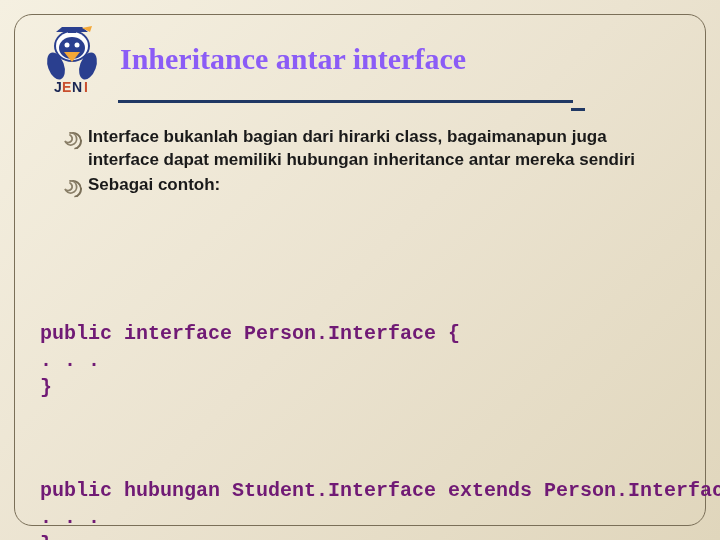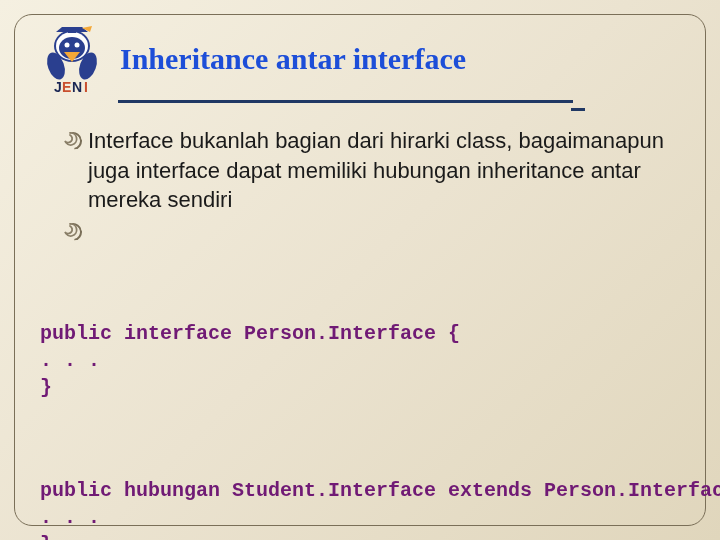--- a/index.html
+++ b/index.html
@@ -19,21 +19,21 @@
     position: absolute;
     top: 24px; left: 38px;
     width: 70px; height: 78px;
   }
   .title {
     position: absolute;
     top: 42px; left: 120px;
     font-family: Georgia, 'Times New Roman', serif;
     font-size: 30px;
     font-weight: bold;
-    color: #1d4ed8;
+    color: #8b5cf6;
   }
   .divider {
     position: absolute;
     top: 100px; left: 118px;
     width: 455px;
     border-top: 3px solid #203864;
   }
   .divider::after {
     content: '';
     position: absolute;
@@ -43,23 +43,24 @@
     transform: translateY(6px);
   }
   .content {
     position: absolute;
     top: 126px; left: 60px; right: 46px;
     color: #1a1a1a;
   }
   .bullet {
     position: relative;
     padding-left: 28px;
-    font-size: 22px;
+    font-size: 17px;
     line-height: 1.35;
     margin-bottom: 2px;
+    font-weight: bold;
   }
   .bullet::before {
     content: '';
     position: absolute;
     left: 4px; top: 6px;
     width: 14px; height: 14px;
     border: 2px solid #7a6f58;
     border-radius: 50%;
     background: transparent;
     clip-path: polygon(50% 0, 100% 0, 100% 100%, 50% 100%, 50% 80%, 30% 50%, 50% 20%);
@@ -116,20 +117,21 @@
   <div class="bullet">
     <svg class="bullet-swirl" viewBox="0 0 16 16">
       <path d="M 8 2 A 6 6 0 1 1 3 10 A 4 4 0 1 0 8 4" fill="none" stroke="#8a7f68" stroke-width="1.8" stroke-linecap="round"></path>
     </svg>
     <span>Interface bukanlah bagian dari hirarki class, bagaimanapun juga interface dapat memiliki hubungan inheritance antar mereka sendiri</span>
   </div>
   <div class="bullet">
     <svg class="bullet-swirl" viewBox="0 0 16 16">
       <path d="M 8 2 A 6 6 0 1 1 3 10 A 4 4 0 1 0 8 4" fill="none" stroke="#8a7f68" stroke-width="1.8" stroke-linecap="round"></path>
     </svg>
+    <span>Sebagai contoh:</span>
   </div>
 </div>
 
 <div class="code-area">
   <div class="code-block">public interface Person.Interface {
 . . .
 }</div>
   <div class="code-block">public hubungan Student.Interface extends Person.Interface {
 . . .
 }</div>

